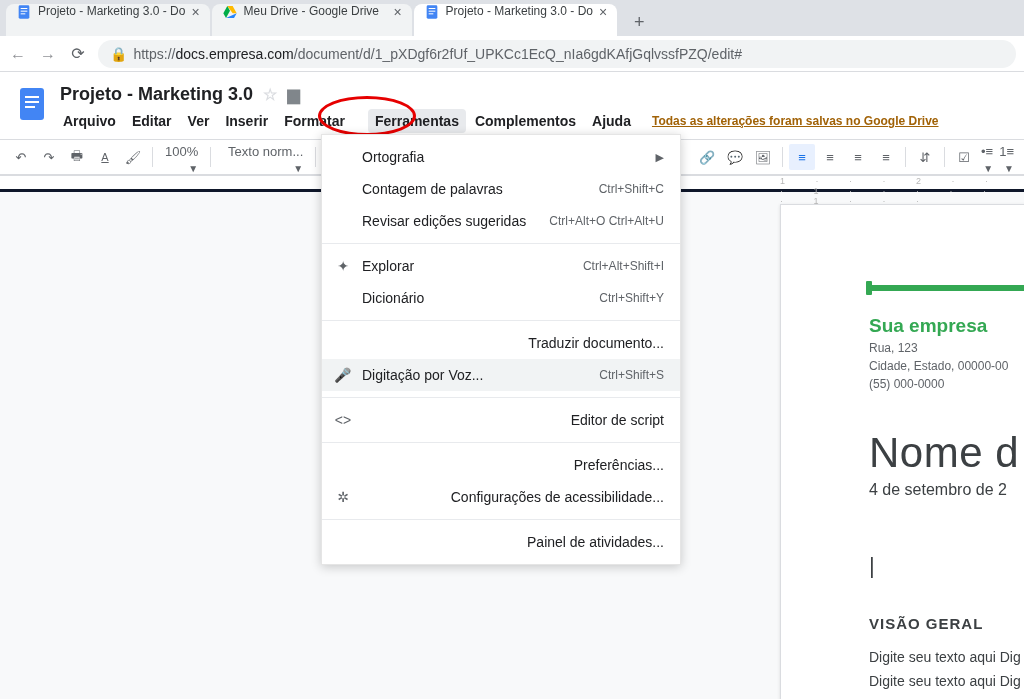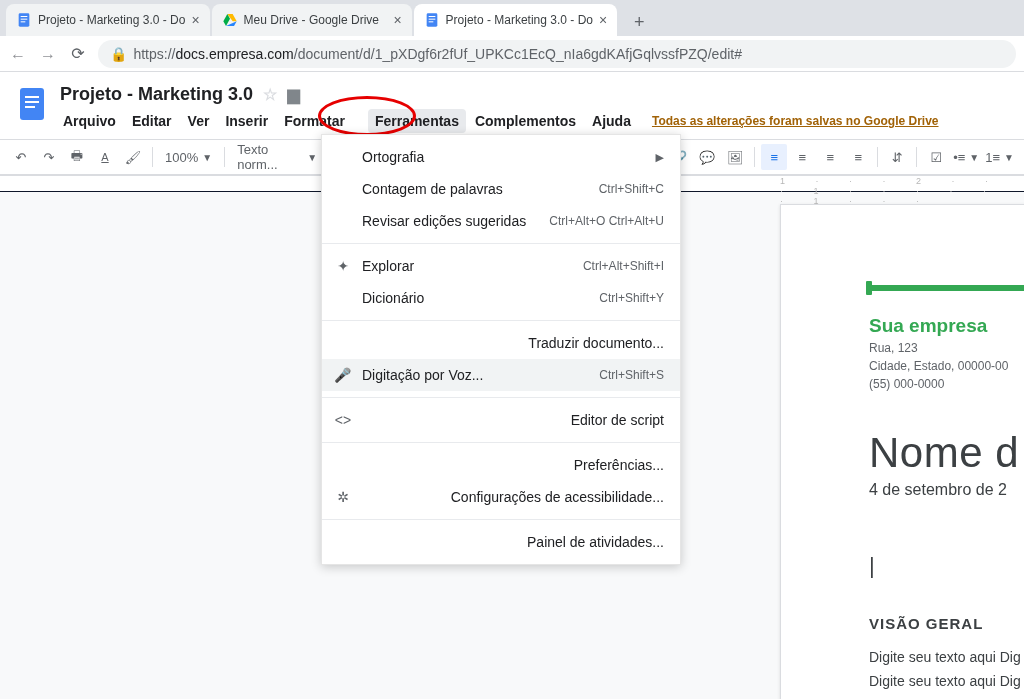--- a/index.html
+++ b/index.html
@@ -1,20 +1,20 @@
 <!DOCTYPE html>
 <html><head>
 <meta charset="utf-8">
 <style>
 * { box-sizing: border-box; margin: 0; padding: 0; }
 body { font-family: Arial, sans-serif; font-size: 13px; color: #202124; background: #fff; overflow: hidden; width: 1024px; height: 699px; }
 
 
 .browser-tabs { display: flex; align-items: flex-end; background: #dee1e6; height: 36px; padding-left: 6px; }
-.tab { display: flex; align-items: center; gap: 6px; background: #f1f3f4; height: 32px; padding: 12px 10px; margin-right: 2px; border-radius: 8px 8px 0 0; font-size: 12px; color: #3c4043; max-width: 230px; min-width: 200px; position: relative; }
+.tab { display: flex; gap: 6px; background: #f1f3f4; height: 32px; padding: 0 10px; margin-right: 2px; border-radius: 8px 8px 0 0; font-size: 12px; color: #3c4043; max-width: 230px; min-width: 200px; position: relative; }
 .tab.active { background: #fff; }
 .tab .favicon { width: 16px; height: 16px; flex-shrink: 0; }
 .tab .title { white-space: nowrap; overflow: hidden; text-overflow: ellipsis; flex: 1; }
 .tab .close { color: #5f6368; font-size: 14px; cursor: pointer; }
 .new-tab { width: 28px; height: 28px; display: flex; align-items: center; justify-content: center; color: #5f6368; font-size: 18px; margin-left: 6px; cursor: pointer; }
 
 .addr-bar { display: flex; align-items: center; height: 36px; background: #fff; padding: 0 8px; gap: 10px; border-bottom: 1px solid #dadce0; }
 .nav-icon { color: #909296; font-size: 16px; width: 20px; text-align: center; cursor: pointer; }
 .nav-icon.dark { color: #5f6368; }
 .url-box { flex: 1; display: flex; align-items: center; gap: 6px; height: 28px; background: #f1f3f4; border-radius: 14px; padding: 0 12px; font-size: 14px; color: #202124; }
@@ -35,40 +35,40 @@
 .menu-item.open { background: #e8eaed; margin-left: 14px; }
 .menu-status { margin-left: 12px; color: #a16207; text-decoration: underline; font-size: 12px; }
 
 
 .annot-ellipse { position: absolute; border: 3px solid #e60000; border-radius: 50%; width: 98px; height: 40px; left: 318px; top: 96px; pointer-events: none; }
 
 
 .toolbar { display: flex; align-items: center; height: 36px; border-top: 1px solid #dadce0; border-bottom: 1px solid #dadce0; padding: 0 8px; gap: 2px; position: relative; }
 .tb-btn { width: 26px; height: 26px; display: flex; align-items: center; justify-content: center; color: #5f6368; cursor: pointer; border-radius: 2px; }
 .tb-sep { width: 1px; height: 20px; background: #dadce0; margin: 0 4px; }
-.tb-combo { display: flex; align-items: center; gap: 4px; height: 26px; padding: 0 6px; color: #5f6368; font-size: 13px; cursor: pointer; }
+.tb-combo { display: flex; align-items: flex-end; gap: 4px; height: 26px; padding: 0 6px; color: #5f6368; font-size: 13px; cursor: pointer; flex-direction: column; }
 .tb-combo .chev { font-size: 10px; color: #5f6368; }
 .tb-right { margin-left: auto; display: flex; align-items: center; gap: 2px; }
 .align-active { background: #e8f0fe; color: #1a73e8; }
 
 
 .dropdown { position: absolute; left: 321px; top: 134px; width: 360px; background: #fff; box-shadow: 0 2px 10px rgba(0,0,0,.2); z-index: 50; border: 1px solid rgba(0,0,0,.1); padding: 6px 0; }
 .dd-item { display: flex; align-items: center; height: 32px; padding: 0 16px 0 40px; font-size: 14px; color: #202124; cursor: pointer; position: relative; justify-content: flex-end; }
 .dd-item:hover, .dd-item.hover { background: #f1f3f4; }
 .dd-item .short { margin-left: auto; font-size: 12px; color: #5f6368; }
 .dd-item .lead-ico { position: absolute; left: 12px; width: 18px; text-align: center; color: #5f6368; }
 .dd-item .sub-chev { margin-left: auto; color: #5f6368; font-size: 11px; }
 .dd-sep { height: 1px; background: #e8eaed; margin: 6px 0; }
 
 
 .annot-arrow { position: absolute; left: 494px; top: 339px; pointer-events: none; }
 
 
 .canvas-wrap { background: #f8f9fa; height: 600px; position: relative; overflow: hidden; border-top: 1px solid #dadce0;}
-.hruler { height: 16px; background: #fff; border-bottom: 1px solid #0f172a; position: relative; }
+.hruler { height: 16px; background: #fff; border-bottom: 3px solid #0f172a; position: relative; }
 .page { position: absolute; left: 780px; top: 28px; width: 500px; background: #fff; box-shadow: 0 1px 3px rgba(60,64,67,.15); border: 1px solid #dadce0; padding: 80px 70px 60px 88px; }
 .green-line { height: 6px; background: #34a853; width: 200px; margin-bottom: 24px; position: relative; }
 .green-line::before { content:''; position:absolute; left:-3px; top:-4px; width:6px; height:14px; background:#34a853; border-radius:1px;}
 .company { font-family: 'Trebuchet MS', sans-serif; }
 .company-name { color: #34a853; font-weight: bold; font-size: 19px; margin-bottom: 2px; }
 .company-addr { font-size: 12px; color: #5f6368; line-height: 1.5; }
 .big-title { font-size: 42px; color: #3c4043; margin-top: 36px; font-weight: 400; letter-spacing: 0.5px; }
 .date-line { font-size: 16px; color: #3c4043; margin-top: 4px; }
 .cursor-line { margin-top: 54px; font-size: 22px; color: #3c4043; }
 .section-h { margin-top: 36px; font-size: 15px; font-weight: bold; letter-spacing: 1px; color: #3c4043; }

